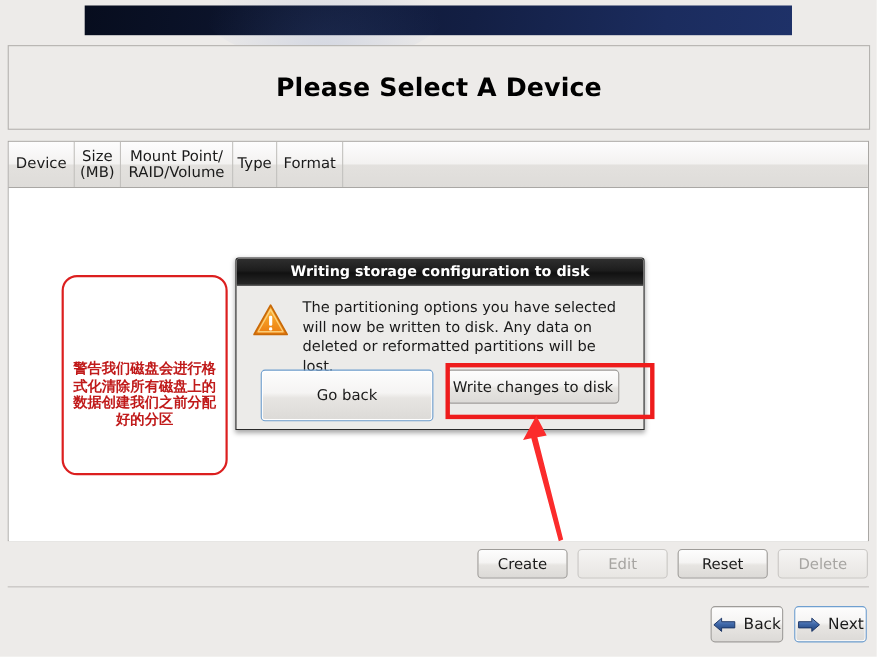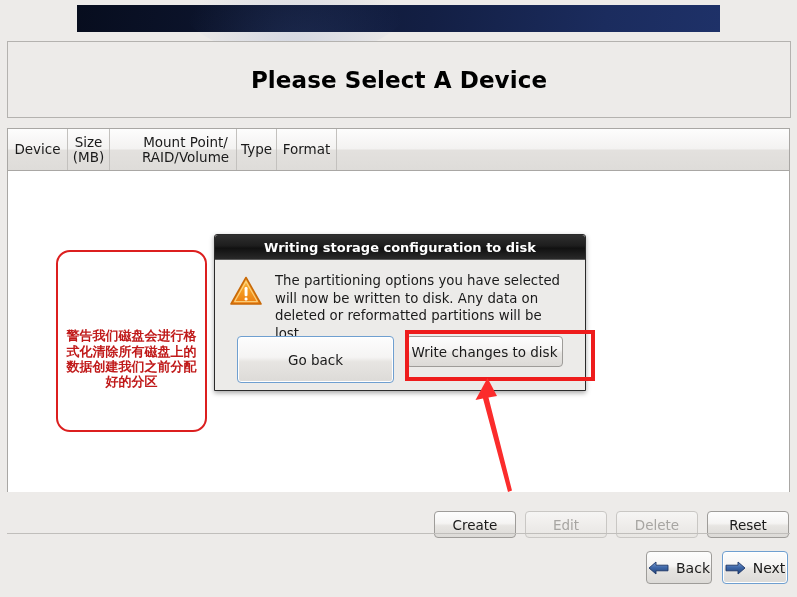--- a/index.html
+++ b/index.html
@@ -239,21 +239,20 @@
     height: 27px;
     display: flex;
     justify-content: flex-end;
     gap: 9px;
     padding-right: 8px;
     box-sizing: border-box;
   }
   #action-row .btn {
     width: 82px;
     height: 27px;
-    margin-top: 12px;
   }
 
   
   #footer-sep {
     position: absolute;
     left: 7px;
     top: 533px;
     width: 783px;
     height: 1px;
     background: #c0bebb;
@@ -290,21 +289,21 @@
 
 <div id="title-panel">
   <div id="page-title">Please Select A Device</div>
 </div>
 
 <div id="device-table">
   <div id="table-header">
       <div class="th" style="width: 60px; flex: 0 0 60px;">Device</div>
       <div class="th" style="width: 42px; flex: 0 0 42px;">Size
 (MB)</div>
-      <div class="th" style="width: 102px; flex: 0 0 102px; margin-left: 25px;">Mount Point/
+      <div class="th" style="width: 102px; flex: 0 0 102px;">Mount Point/
 RAID/Volume</div>
       <div class="th" style="width: 40px; flex: 0 0 40px;">Type</div>
       <div class="th" style="width: 60px; flex: 0 0 60px;">Format</div>
       <div class="th filler"></div>
     </div>
   <div id="table-body"></div>
 </div>
 
 <div id="annotation-box">
   <div id="annotation-text">警告我们磁盘会进行格式化清除所有磁盘上的数据创建我们之前分配好的分区</div>
@@ -342,22 +341,22 @@
 
 <div id="red-arrow">
   <svg viewBox="0 0 95 125" width="95" height="125" xmlns="http://www.w3.org/2000/svg">
     <path d="M32.5 8 L20.5 30 L28 28.5 L53 122 L57 120.5 L33.5 27.5 L42 26 Z" fill="#fb2c2c"></path>
   </svg>
 </div>
 
 <div id="action-row">
     <div class="btn">Create</div>
     <div class="btn disabled">Edit</div>
+    <div class="btn">Reset</div>
     <div class="btn disabled">Delete</div>
-    <div class="btn">Reset</div>
   </div>
 
 <div id="footer-sep"></div>
 <div id="nav-row">
     <div class="btn">
       <span style="display: inline-flex;">
         <svg class="nav-arrow" viewBox="0 0 21 16" xmlns="http://www.w3.org/2000/svg">
           <defs>
             <linearGradient id="grad-left" x1="0" y1="0" x2="0" y2="1">
               <stop offset="0" stop-color="#7ea0d4"></stop>

